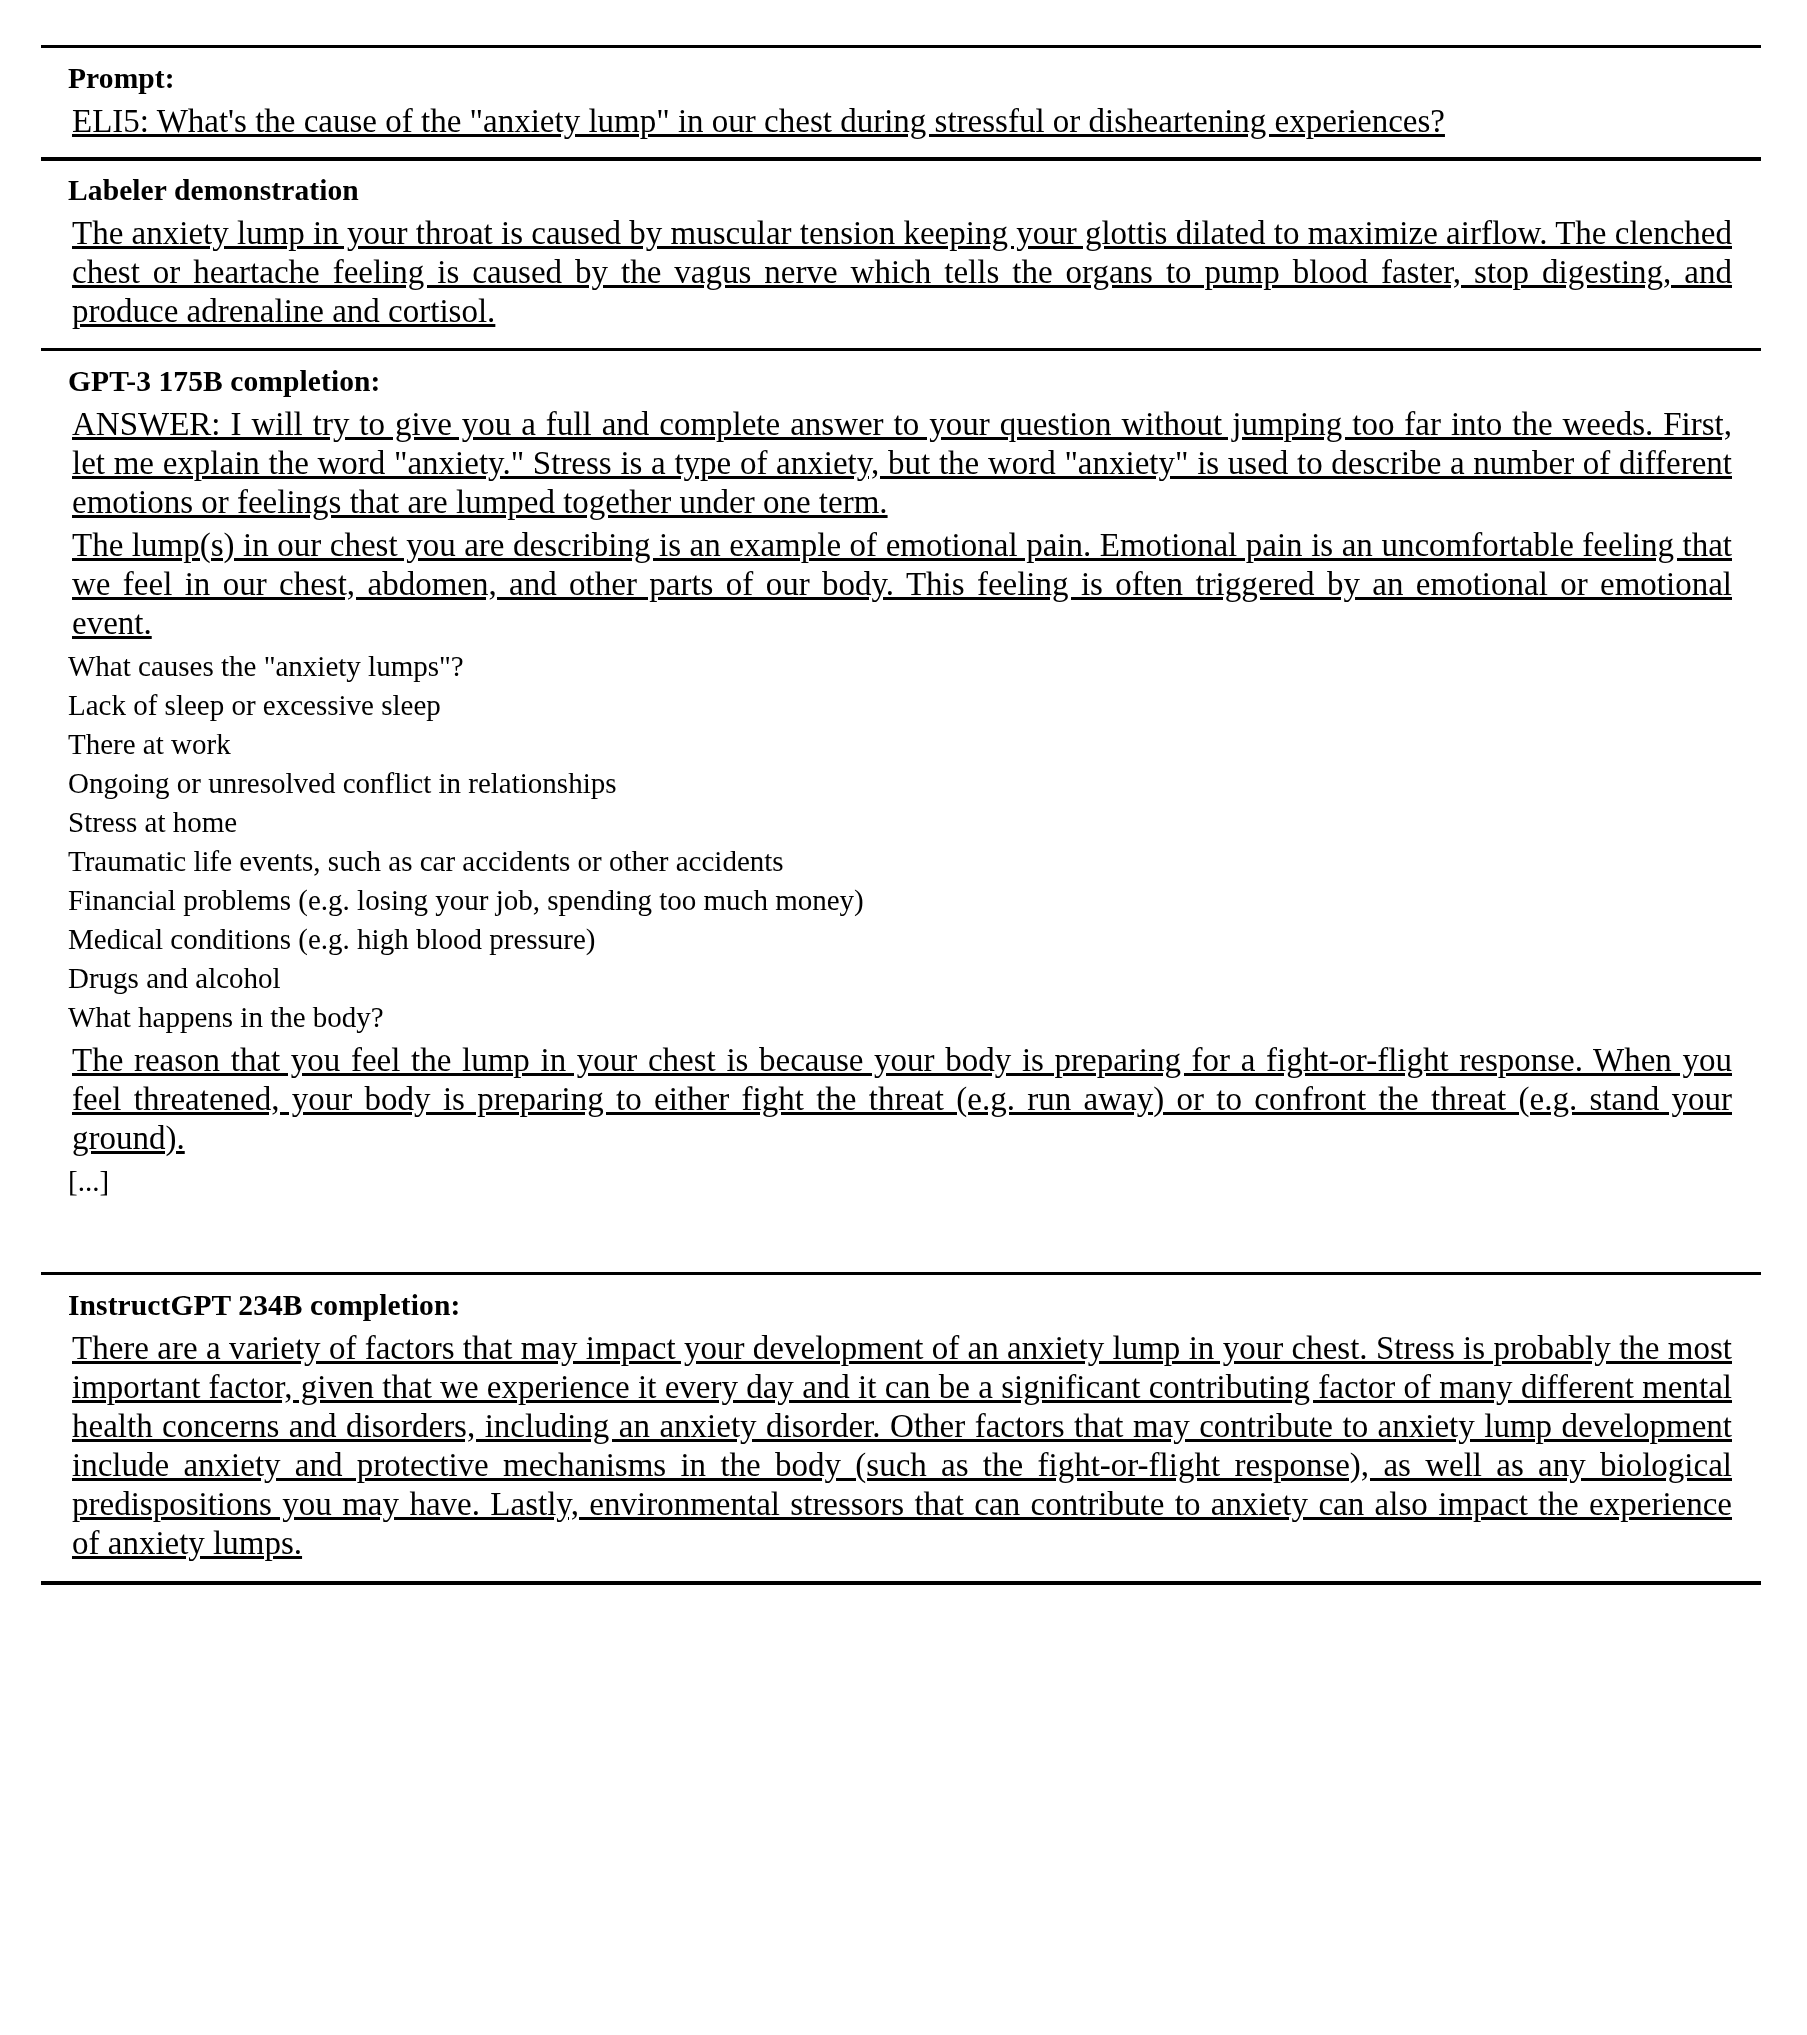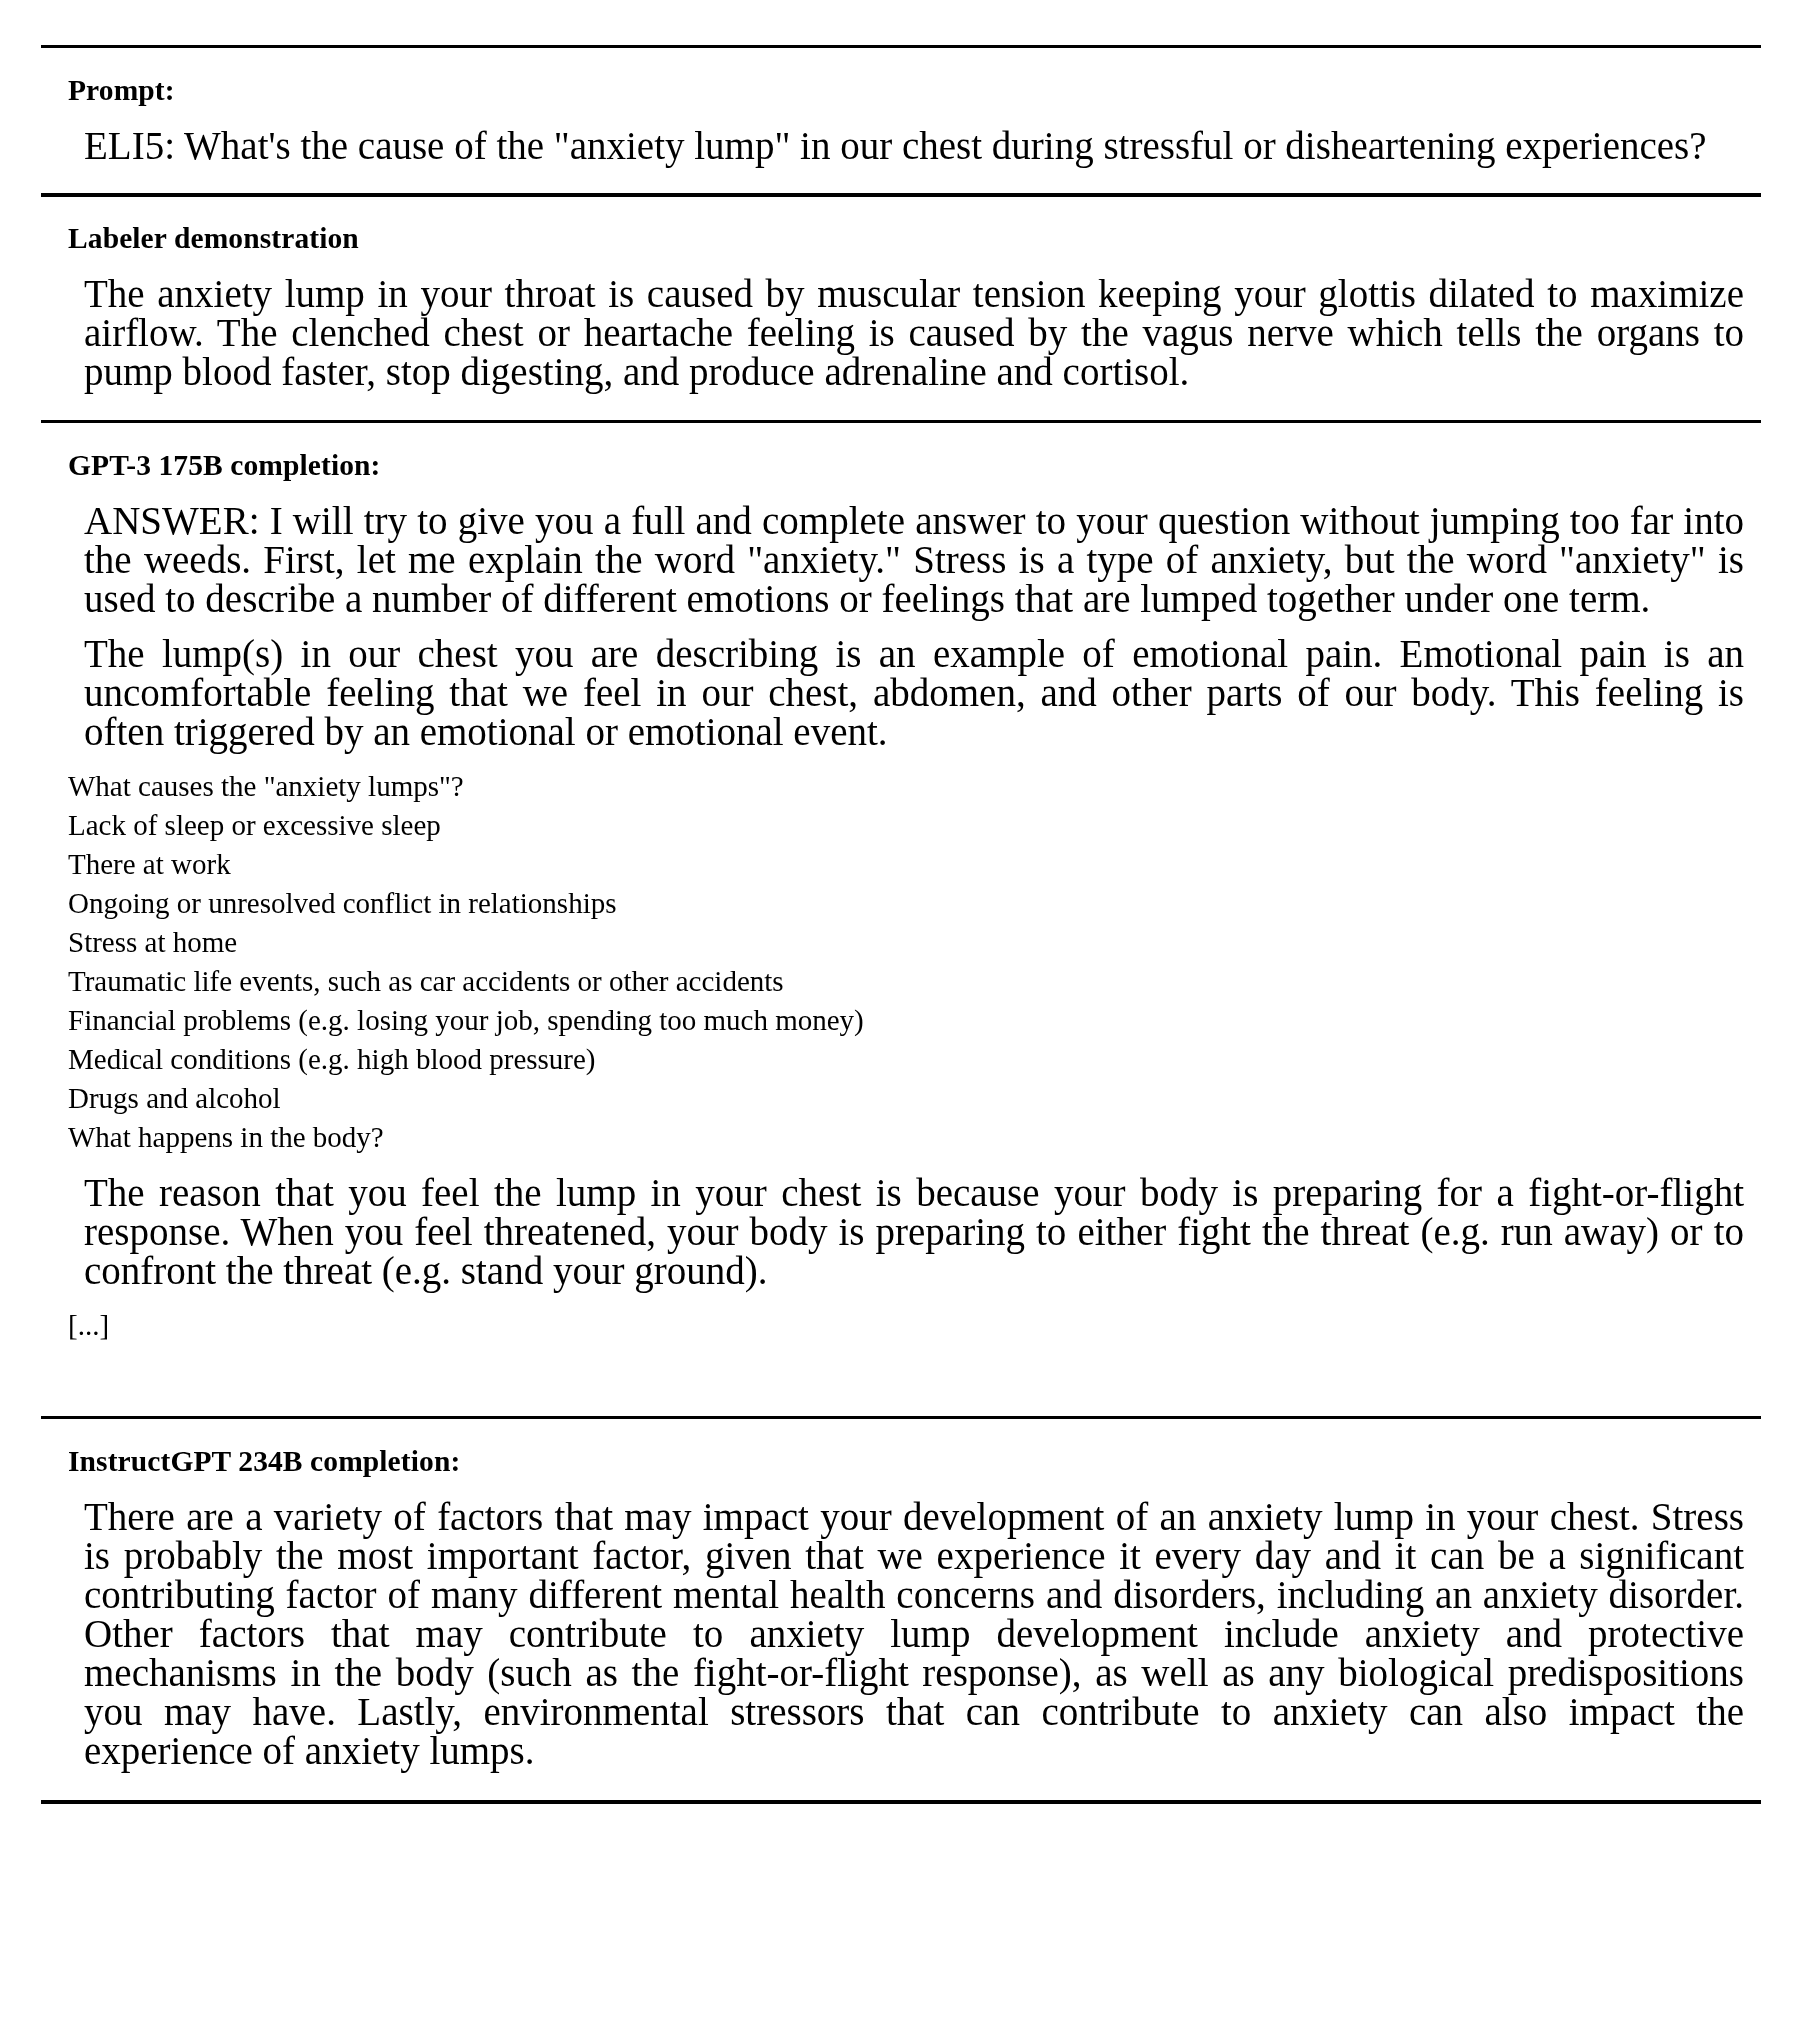--- a/index.html
+++ b/index.html
@@ -34,47 +34,48 @@
     height: 3.3px;
     background: #000000;
     display: block;
   }
 
   .rule.thick-bottom {
     height: 3.8px;
   }
 
   .cell {
-    padding: 16px 0 0 0;
+    padding: 4px 0 0 0;
     box-sizing: border-box;
   }
 
   .cell-inner {
     padding: 6.7px 0 12.4px 27px;
     box-sizing: border-box;
     width: 100%;
   }
 
   .section-head {
     font-weight: bold;
     font-size: 29.5px;
     line-height: 39px;
     letter-spacing: 0.1px;
     margin: 0 0 1px 0;
     white-space: nowrap;
   }
 
   .body-text {
-    font-size: 39px;
+    font-size: 33px;
     line-height: 39px;
     text-align: justify;
     text-justify: inter-word;
-    margin: 16px;
+    margin: 4px;
     hyphens: manual;
     width: 1660px;
+    text-decoration: underline;
   }
 
   
   .line {
     font-size: 29px;
     line-height: 39px;
     margin: 0;
     text-align: left;
     white-space: nowrap;
     width: 1660px;

